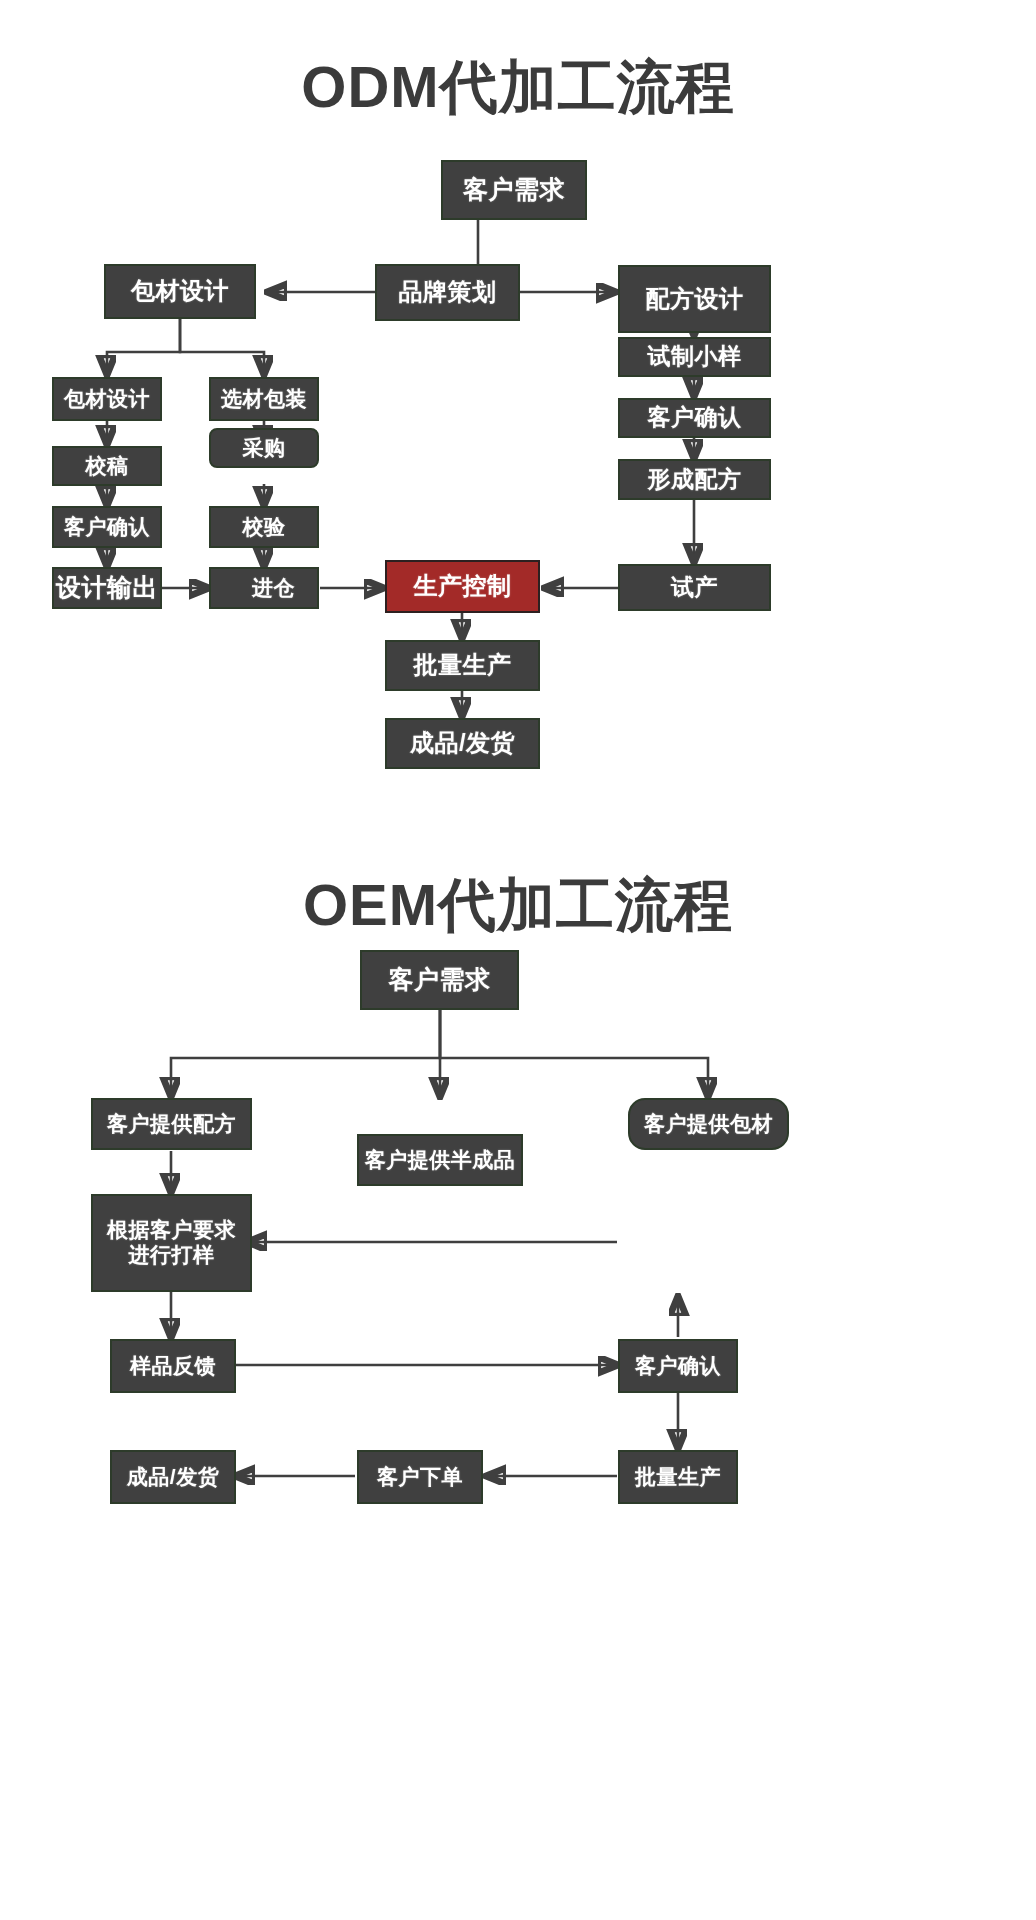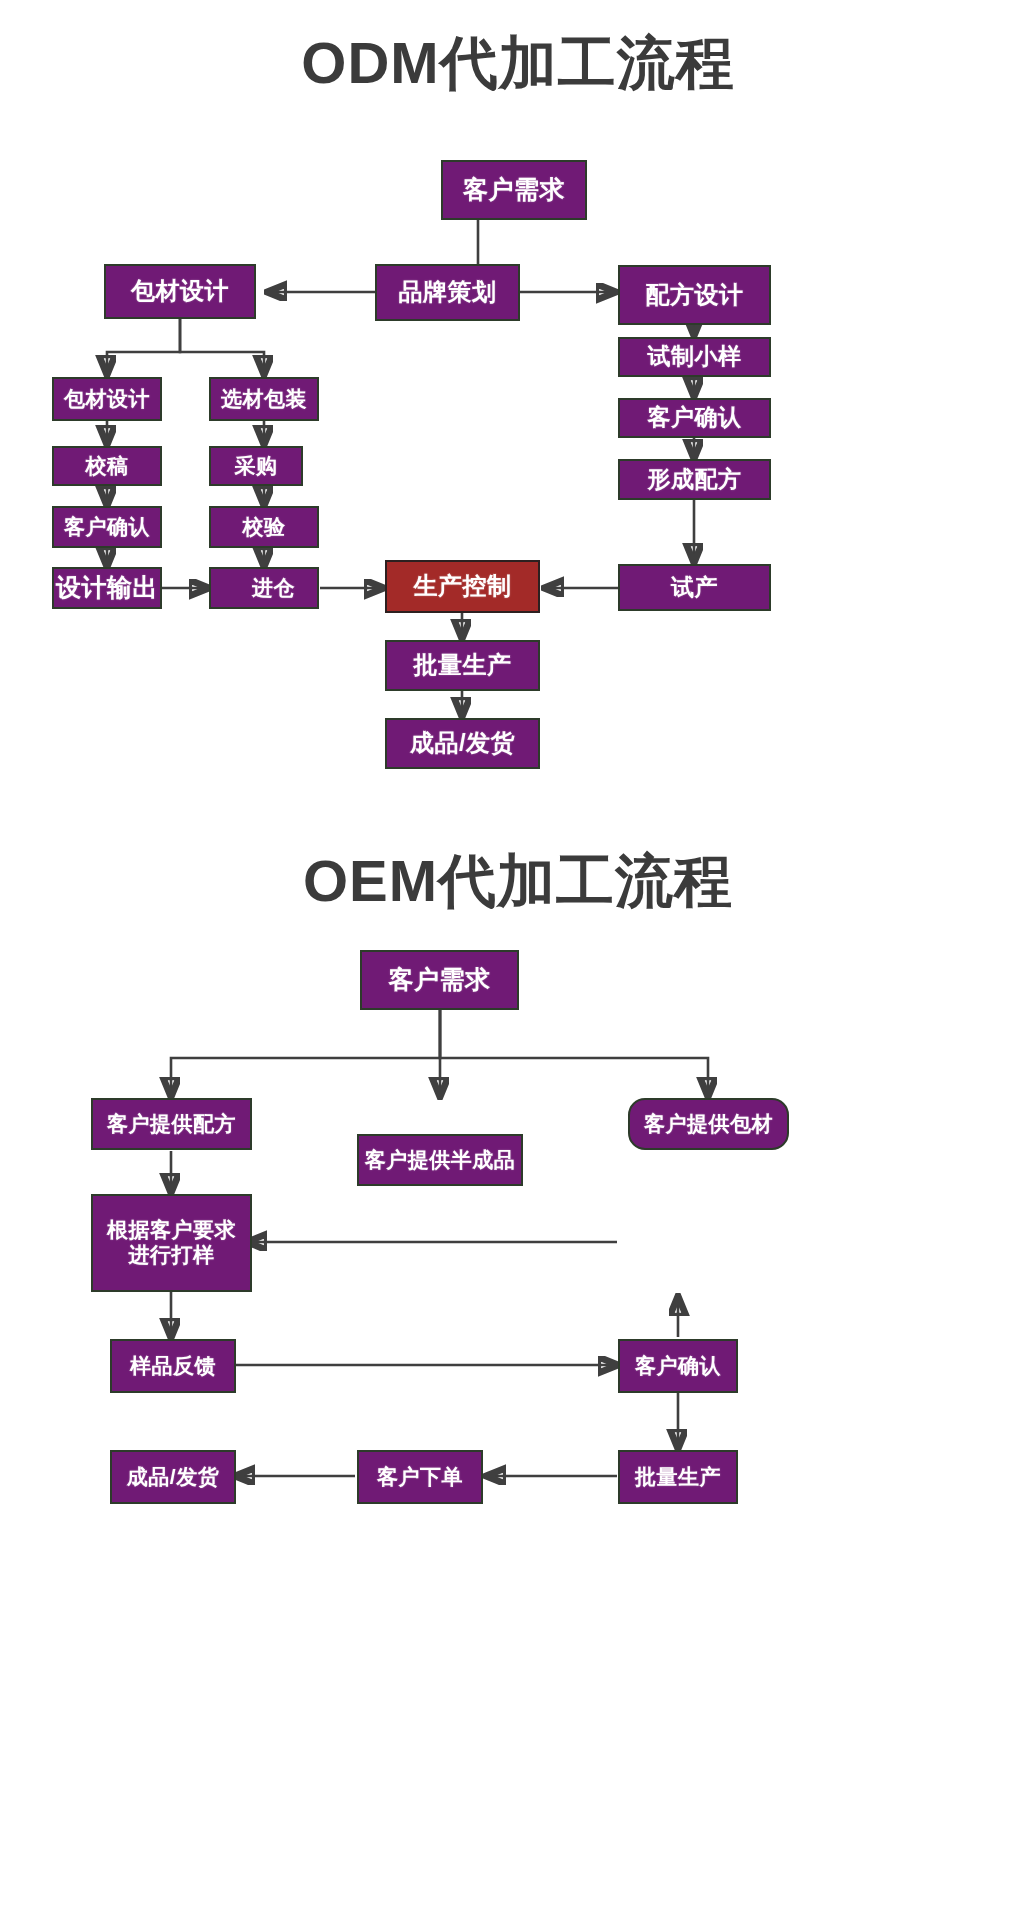--- a/index.html
+++ b/index.html
@@ -9,27 +9,28 @@
     overflow:hidden;position:relative;
   }
   .canvas{position:absolute;left:0;top:0;width:1036px;height:1920px;}
 
   .title{
     position:absolute;width:100%;text-align:center;
     font-weight:bold;color:#3b3b3b;
     font-size:58px;letter-spacing:1px;
     line-height:1;
     white-space:nowrap;
+    margin-top:24px;
   }
   #odm-title{top:34px;}
   #oem-title{top:852px;}
 
   .node{
     position:absolute;box-sizing:border-box;
-    background:#701a75;
+    background:#404040;
     border:2px solid #2d3b2a;
     color:#ffffff;font-weight:bold;
     display:flex;align-items:center;justify-content:center;
     text-align:center;
     text-shadow:0 0 2px rgba(255,255,255,.35);
     line-height:1.18;
     letter-spacing:.5px;
     z-index:5;
   }
   .node.red{background:#a32a28;border-color:#2d2020;}
@@ -103,29 +104,29 @@
 
   <div class="title" id="odm-title">ODM代加工流程</div>
   <div class="title" id="oem-title">OEM代加工流程</div>
 
   <div class="node" style="left:442px;top:160px;width:73px;width:146px;height:60px;font-size:25px;left:441px;">客户需求</div>
 
   <div class="node" style="left:375px;top:264px;width:145px;height:57px;font-size:24px;">品牌策划</div>
 
   <div class="node" style="left:104px;top:264px;width:152px;height:55px;font-size:24px;">包材设计</div>
 
-  <div class="node" style="left:618px;top:265px;width:153px;height:60px;font-size:24px;">配方设计</div>
+  <div class="node" style="left:618px;top:265px;width:153px;height:68px;font-size:24px;">配方设计</div>
 
   <div class="node" style="left:52px;top:377px;width:110px;height:44px;font-size:21px;">包材设计</div>
 
   <div class="node" style="left:209px;top:377px;width:110px;height:44px;font-size:21px;">选材包装</div>
 
   <div class="node" style="left:52px;top:446px;width:110px;height:40px;font-size:21px;">校稿</div>
 
-  <div class="node" style="left:209px;top:446px;width:94px;height:40px;font-size:21px;">采购</div>
+  <div class="node" style="left:209px;top:428px;width:110px;height:40px;font-size:21px;border-radius:8px;">采购</div>
 
   <div class="node" style="left:52px;top:506px;width:110px;height:42px;font-size:21px;">客户确认</div>
 
   <div class="node" style="left:209px;top:506px;width:110px;height:42px;font-size:21px;">校验</div>
 
   <div class="node" style="left:52px;top:567px;width:110px;height:42px;font-size:25px;">设计输出</div>
 
   <div class="node" style="left:209px;top:567px;width:110px;height:42px;font-size:21px;padding-left:19px;">进仓</div>
 
   <div class="node" style="left:618px;top:337px;width:153px;height:40px;font-size:23px;">试制小样</div>

